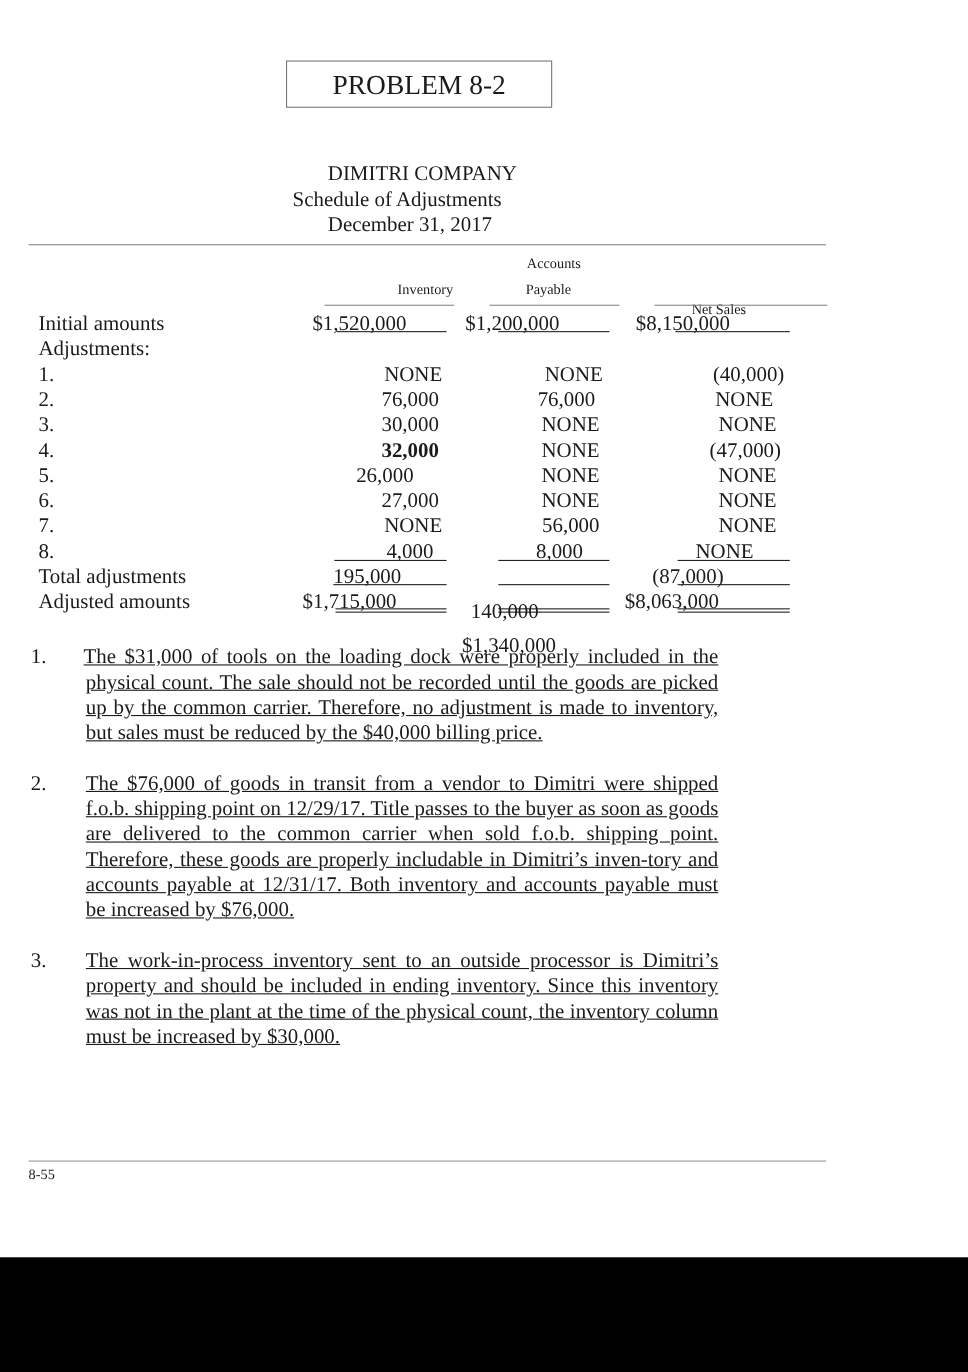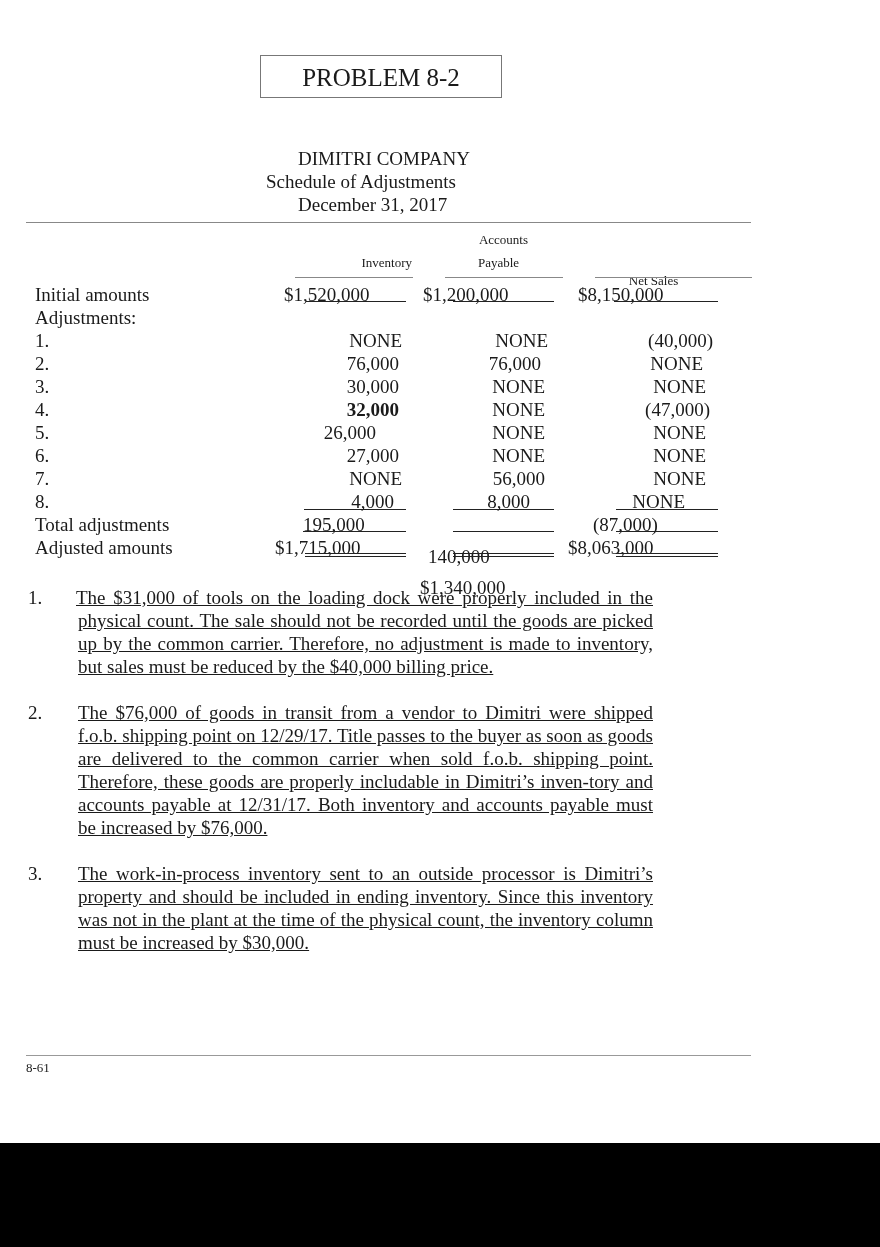--- a/index.html
+++ b/index.html
@@ -122,15 +122,15 @@
 <div class="abs para" style="top:701px;">
   <span class="num">2.</span>
   <div class="txt">The $76,000 of goods in transit from a vendor to Dimitri were shipped f.o.b. shipping point on 12/29/17. Title passes to the buyer as soon as goods are delivered to the common carrier when sold f.o.b. shipping point. Therefore, these goods are properly includable in Dimitri’s inven-tory and accounts payable at 12/31/17. Both inventory and accounts payable must be increased by $76,000.</div>
 </div>
 <div class="abs para" style="top:862px;">
   <span class="num">3.</span>
   <div class="txt">The work-in-process inventory sent to an outside processor is Dimitri’s property and should be included in ending inventory. Since this inventory was not in the plant at the time of the physical count, the inventory column must be increased by $30,000.</div>
 </div>
 
 <div class="abs footer-rule"></div>
-<div class="abs footer-page">8-61</div>
+<div class="abs footer-page">8-55</div>
 
 <div class="abs black-band"></div>
 
 </body></html>

